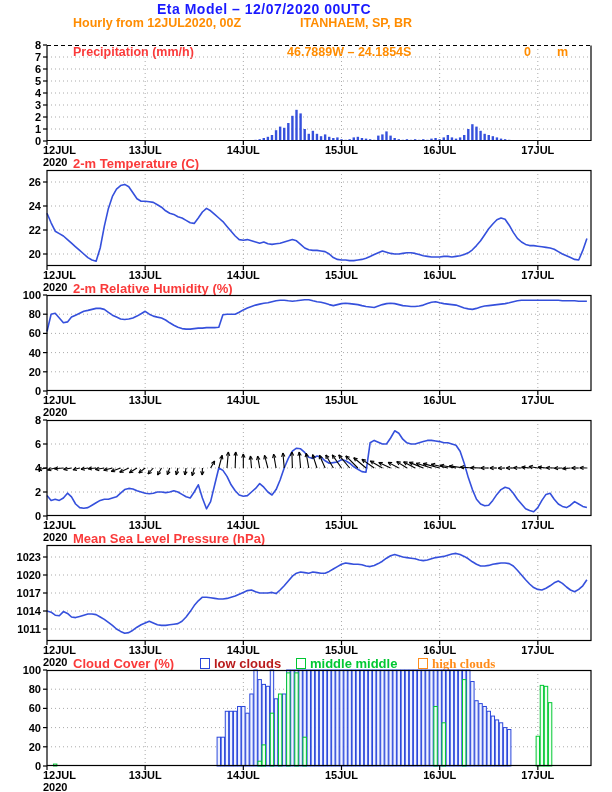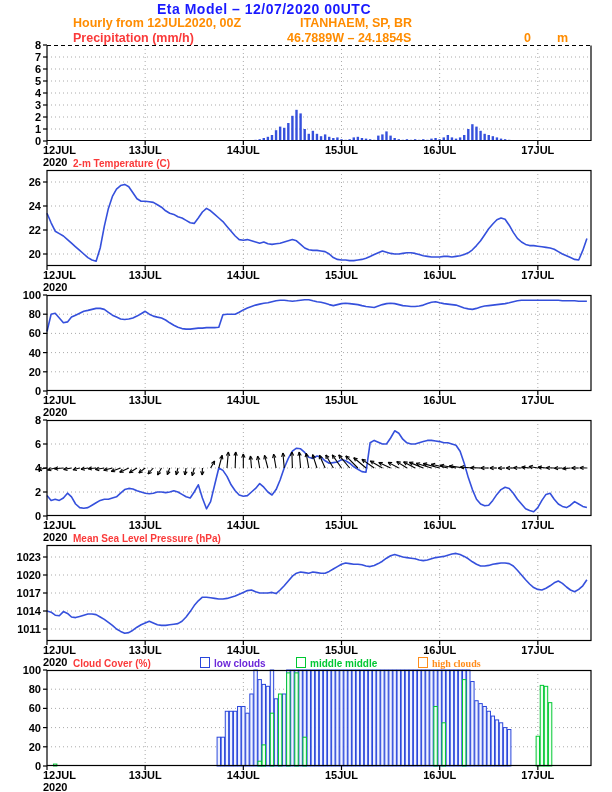--- a/index.html
+++ b/index.html
@@ -3,42 +3,42 @@
 <meta charset="utf-8">
 <style>
   html,body{margin:0;padding:0;background:#fff;}
   .sheet{position:relative;width:612px;height:792px;background:#fff;overflow:hidden;
          font-family:"Liberation Sans",sans-serif;font-weight:700;}
   .hdr-title{position:absolute;top:1px;left:0;width:528px;text-align:center;
              font-size:14px;color:#1a1aff;letter-spacing:.5px;}
   .hdr-row{position:absolute;left:0;width:612px;height:14px;font-size:12.5px;white-space:pre;}
   .o{color:#ff8c00;position:absolute;top:0;}
   .r{color:#fa3a3a;position:absolute;top:0;}
-  .ptitle{position:absolute;left:0;width:612px;height:13px;font-size:10px;line-height:13px;}
+  .ptitle{position:absolute;left:0;width:612px;height:13px;font-size:13px;line-height:13px;}
   .ptitle .t{position:absolute;left:73px;top:0;color:#fa3a3a;white-space:pre;}
   .leg{position:absolute;top:0;white-space:pre;}
   .leg .box{display:inline-block;width:8px;height:9px;border:1.5px solid #000;
             vertical-align:-1px;margin-right:4px;background:#fff;}
   .leg b{font-weight:700;}
   svg{position:absolute;left:0;width:612px;height:124px;overflow:visible;}
   svg text{font-family:"Liberation Sans",sans-serif;font-weight:700;font-size:11px;fill:#000;}
 </style>
 </head>
 <body>
 
 <div class="sheet">
 
   <div class="hdr-title">Eta Model – 12/07/2020 00UTC</div>
 
   <div class="hdr-row" style="top:16px;padding-left:36px;">
     <span class="o" style="left:73px;">Hourly from 12JUL2020, 00Z</span>
     <span class="o" style="left:300px;">ITANHAEM, SP, BR</span>
   </div>
 
-  <div class="hdr-row" style="top:31px;">
+  <div class="hdr-row" style="top:45px;">
     <span class="r" style="left:73px;">Precipitation (mm/h)</span>
     <span class="o" style="left:287px;">46.7889W – 24.1854S</span>
     <span class="o" style="left:524px;">0</span>
     <span class="o" style="left:557px;">m</span>
   </div>
 
   <svg style="top:45px;" viewBox="0 0 612 124">
       <line x1="145.16541353383457" x2="145.16541353383457" y1="0" y2="96" stroke="#aaaaaa" stroke-width="1" stroke-dasharray="1 3"></line>
       <line x1="243.33082706766916" x2="243.33082706766916" y1="0" y2="96" stroke="#aaaaaa" stroke-width="1" stroke-dasharray="1 3"></line>
       <line x1="341.49624060150376" x2="341.49624060150376" y1="0" y2="96" stroke="#aaaaaa" stroke-width="1" stroke-dasharray="1 3"></line>
@@ -181,20 +181,23 @@
       <line x1="243.33082706766916" x2="243.33082706766916" y1="96" y2="100" stroke="#000" stroke-width="1.2"></line>
       <text x="243.33082706766916" y="109" text-anchor="middle">14JUL</text>
       <line x1="341.49624060150376" x2="341.49624060150376" y1="96" y2="100" stroke="#000" stroke-width="1.2"></line>
       <text x="341.49624060150376" y="109" text-anchor="middle">15JUL</text>
       <line x1="439.6616541353383" x2="439.6616541353383" y1="96" y2="100" stroke="#000" stroke-width="1.2"></line>
       <text x="439.6616541353383" y="109" text-anchor="middle">16JUL</text>
       <line x1="537.827067669173" x2="537.827067669173" y1="96" y2="100" stroke="#000" stroke-width="1.2"></line>
       <text x="537.827067669173" y="109" text-anchor="middle">17JUL</text>
     </svg>
 
+  <div class="ptitle" style="top:282px;">
+    <span class="t">2-m Relative Humidity (%)</span>
+  </div>
   <svg style="top:295px;" viewBox="0 0 612 124">
       <line x1="145.16541353383457" x2="145.16541353383457" y1="0" y2="96" stroke="#aaaaaa" stroke-width="1" stroke-dasharray="1 3"></line>
       <line x1="243.33082706766916" x2="243.33082706766916" y1="0" y2="96" stroke="#aaaaaa" stroke-width="1" stroke-dasharray="1 3"></line>
       <line x1="341.49624060150376" x2="341.49624060150376" y1="0" y2="96" stroke="#aaaaaa" stroke-width="1" stroke-dasharray="1 3"></line>
       <line x1="439.6616541353383" x2="439.6616541353383" y1="0" y2="96" stroke="#aaaaaa" stroke-width="1" stroke-dasharray="1 3"></line>
       <line x1="537.827067669173" x2="537.827067669173" y1="0" y2="96" stroke="#aaaaaa" stroke-width="1" stroke-dasharray="1 3"></line>
       <line x1="47" x2="591" y1="76.8" y2="76.8" stroke="#aaaaaa" stroke-width="1" stroke-dasharray="1 3"></line>
       <line x1="47" x2="591" y1="57.599999999999994" y2="57.599999999999994" stroke="#aaaaaa" stroke-width="1" stroke-dasharray="1 3"></line>
       <line x1="47" x2="591" y1="38.400000000000006" y2="38.400000000000006" stroke="#aaaaaa" stroke-width="1" stroke-dasharray="1 3"></line>
       <line x1="47" x2="591" y1="19.19999999999999" y2="19.19999999999999" stroke="#aaaaaa" stroke-width="1" stroke-dasharray="1 3"></line>
@@ -500,21 +503,21 @@
       <line x1="341.49624060150376" x2="341.49624060150376" y1="96" y2="100" stroke="#000" stroke-width="1.2"></line>
       <text x="341.49624060150376" y="109" text-anchor="middle">15JUL</text>
       <line x1="439.6616541353383" x2="439.6616541353383" y1="96" y2="100" stroke="#000" stroke-width="1.2"></line>
       <text x="439.6616541353383" y="109" text-anchor="middle">16JUL</text>
       <line x1="537.827067669173" x2="537.827067669173" y1="96" y2="100" stroke="#000" stroke-width="1.2"></line>
       <text x="537.827067669173" y="109" text-anchor="middle">17JUL</text>
     </svg>
 
   <div class="ptitle" style="top:657px;">
     <span class="t">Cloud Cover (%)</span>
-    <span class="leg" style="left:200px;"><i class="box" style="border-color: rgb(41, 70, 219);"></i><b style="color: #6d28d9;">low clouds</b></span>
+    <span class="leg" style="left:200px;"><i class="box" style="border-color: rgb(41, 70, 219);"></i><b style="color: #b91c1c;">low clouds</b></span>
     <span class="leg" style="left:296px;"><i class="box" style="border-color: rgb(0, 200, 50);"></i><b style="color: rgb(0, 200, 50);">middle middle</b></span>
     <span class="leg" style="left:418px;"><i class="box" style="border-color: rgb(255, 140, 26);"></i><b style="color: rgb(255, 140, 26); font-family: Liberation Serif, serif;">high clouds</b></span>
   </div>
   <svg style="top:670px;" viewBox="0 0 612 124">
       <line x1="145.16541353383457" x2="145.16541353383457" y1="0" y2="96" stroke="#aaaaaa" stroke-width="1" stroke-dasharray="1 3"></line>
       <line x1="243.33082706766916" x2="243.33082706766916" y1="0" y2="96" stroke="#aaaaaa" stroke-width="1" stroke-dasharray="1 3"></line>
       <line x1="341.49624060150376" x2="341.49624060150376" y1="0" y2="96" stroke="#aaaaaa" stroke-width="1" stroke-dasharray="1 3"></line>
       <line x1="439.6616541353383" x2="439.6616541353383" y1="0" y2="96" stroke="#aaaaaa" stroke-width="1" stroke-dasharray="1 3"></line>
       <line x1="537.827067669173" x2="537.827067669173" y1="0" y2="96" stroke="#aaaaaa" stroke-width="1" stroke-dasharray="1 3"></line>
       <line x1="47" x2="591" y1="76.8" y2="76.8" stroke="#aaaaaa" stroke-width="1" stroke-dasharray="1 3"></line>

